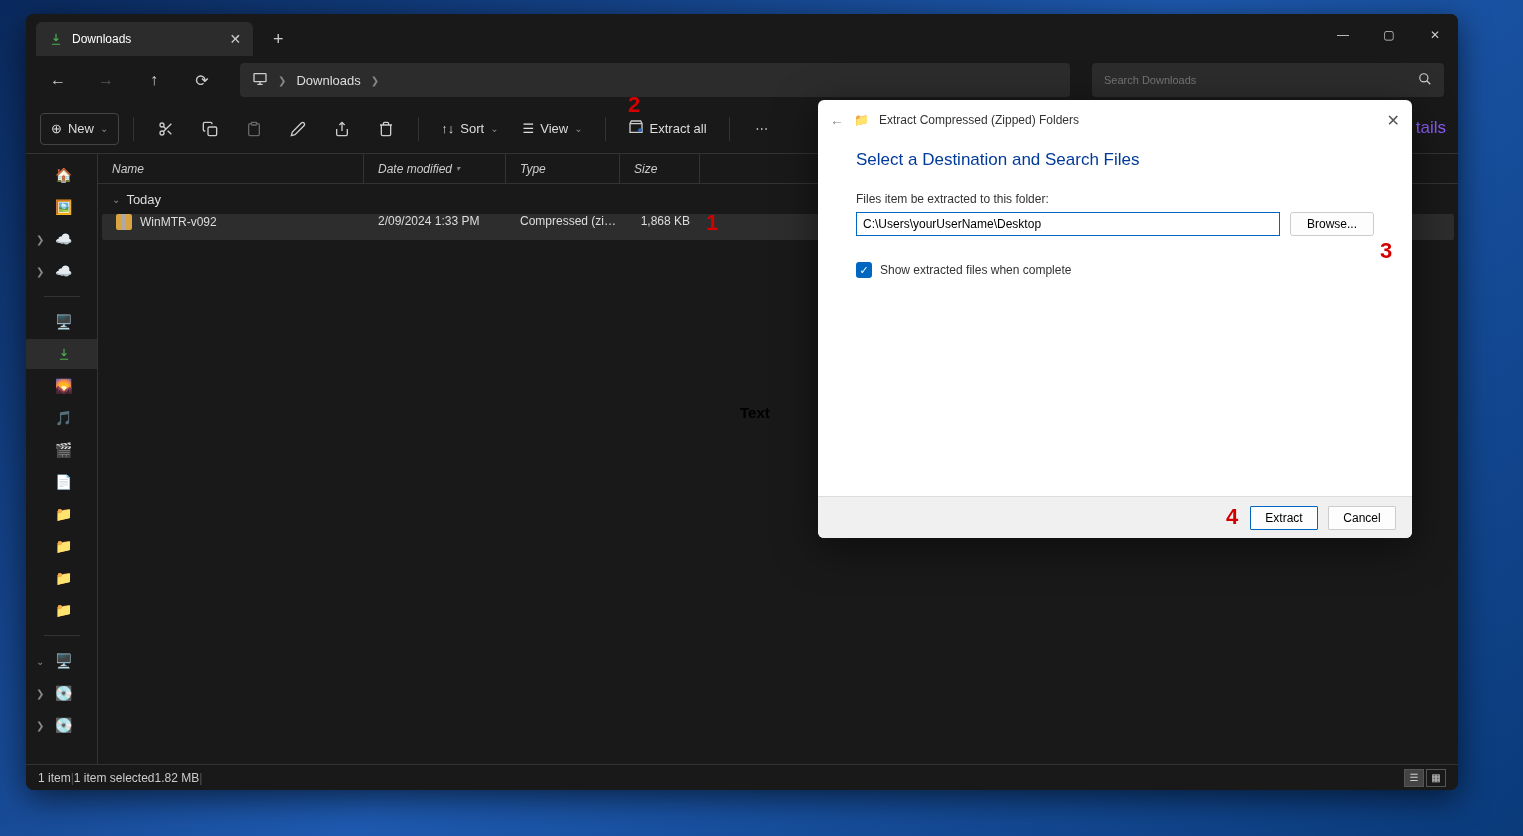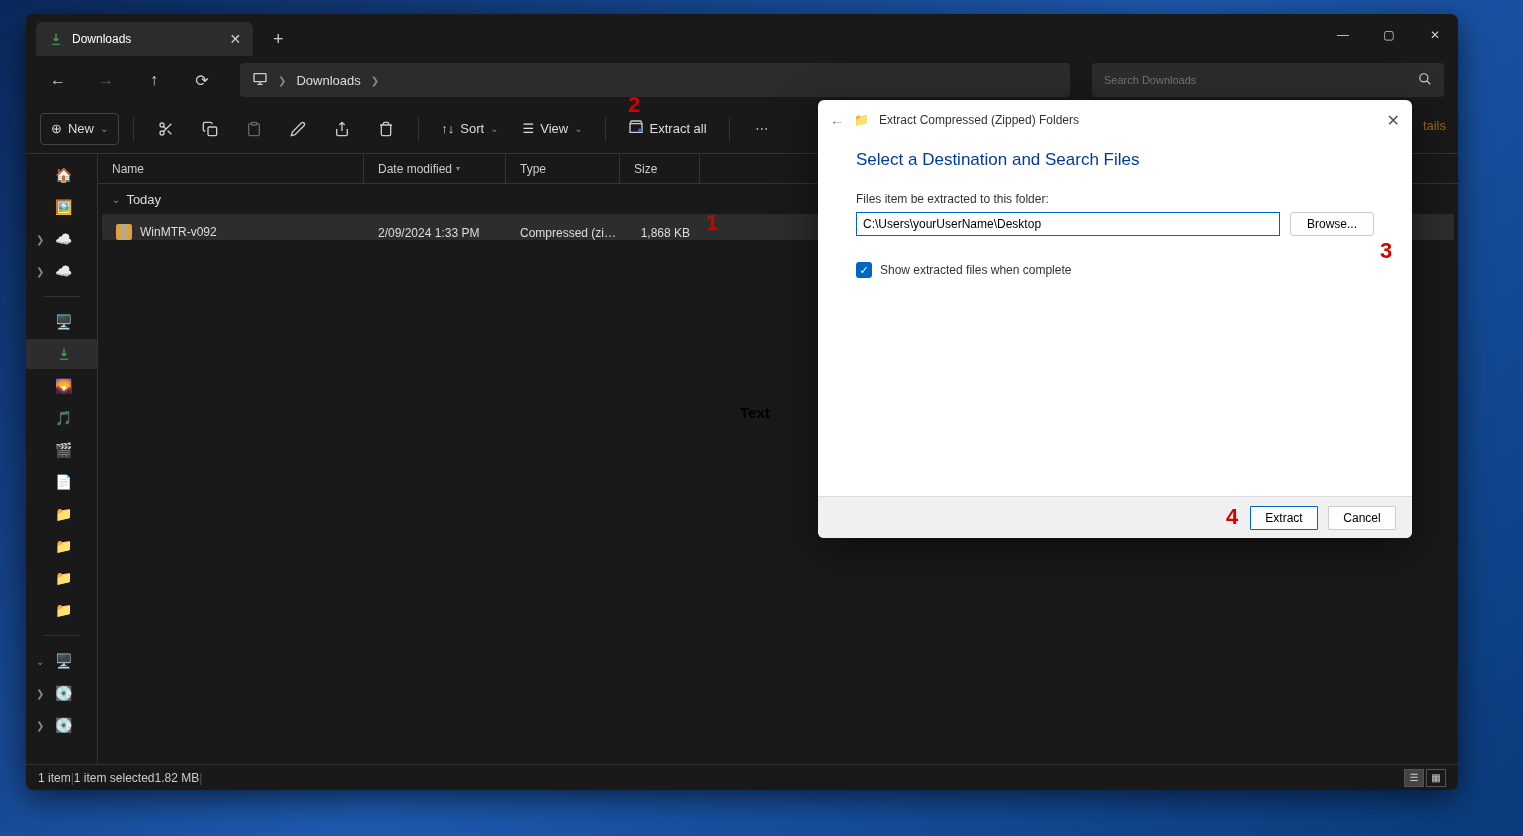--- a/index.html
+++ b/index.html
@@ -20,39 +20,39 @@
   .chevron { color: #888; font-size: 10px; }
   .searchbox { width: 352px; height: 34px; background: #2c2c2c; border-radius: 4px; display: flex; align-items: center; padding: 0 12px; color: #888; font-size: 13px; }
   .searchbox input { flex: 1; background: transparent; border: none; color: #ddd; font-size: 11px; outline: none; }
   .search-icon { color: #ccc; font-size: 14px; }
   .toolbar-wrap { position: relative; }
   .toolbar { height: 50px; display: flex; align-items: center; padding: 0 14px; gap: 8px; border-bottom: 1px solid #333; }
   .tool-btn { height: 32px; display: flex; align-items: center; gap: 6px; padding: 0 8px; color: #ddd; font-size: 13px; cursor: pointer; border-radius: 4px; }
   .tool-btn.icon-only { width: 36px; justify-content: center; padding: 0; }
   .new-btn { border: 1px solid #444; border-radius: 4px; padding: 0 10px; }
   .vsep { width: 1px; height: 24px; background: #333; margin: 0 6px; }
-  .details-text { position: absolute; right: 12px; top: 14px; color: #a16207; font-size: 13px; }
+  .details-text { position: absolute; right: 12px; top: 14px; color: #8b5cf6; font-size: 17px; }
   .content { flex: 1; display: flex; overflow: hidden; }
   .sidebar { width: 72px; background: #191919; padding-top: 6px; display: flex; flex-direction: column; align-items: center; gap: 2px; border-right: 1px solid #333; }
   .side-item { width: 100%; height: 30px; display: flex; align-items: center; padding-left: 30px; cursor: pointer; position: relative; }
   .side-item.sel { background: #2d2d2d; }
   .side-item .chev { position: absolute; left: 10px; color: #888; font-size: 10px; }
   .side-icon { width: 16px; height: 16px; display: flex; align-items: center; justify-content: center; font-size: 14px; }
   .side-sep { width: 36px; height: 1px; background: #333; margin: 8px 0; }
   .main { flex: 1; display: flex; flex-direction: column; background: #191919; }
-  .columns { height: 30px; display: flex; align-items: center; border-bottom: 1px solid #333; color: #ccc; font-size: 12px; }
+  .columns { height: 30px; display: flex; align-items: center; border-bottom: 1px solid #333; color: #ccc; font-size: 12px; font-style: italic; }
   .col { padding-left: 14px; border-right: 1px solid #333; height: 100%; display: flex; align-items: center; gap: 4px; }
   .col-name { width: 266px; }
   .col-date { width: 142px; }
   .col-type { width: 114px; }
   .col-size { width: 80px; justify-content: flex-start; }
   .col-rest { flex: 1; border-right: none; }
   .sort-arrow { font-size: 8px; color: #888; }
   .group-header { height: 30px; display: flex; align-items: center; padding-left: 14px; color: #ddd; font-size: 13px; gap: 6px; }
-  .file-row { height: 26px; display: flex; align-items: flex-end; background: #2d2d2d; color: #ddd; font-size: 12px; margin: 0 4px; border-radius: 2px; }
+  .file-row { height: 26px; display: flex; align-items: flex-start; background: #2d2d2d; color: #ddd; font-size: 12px; margin: 0 4px; border-radius: 2px; }
   .file-row .cell { padding-left: 14px; }
   .cell-name { width: 262px; display: flex; align-items: center; gap: 8px; padding-left: 20px; }
   .cell-date { width: 142px; }
   .cell-type { width: 114px; white-space: nowrap; overflow: hidden; text-overflow: ellipsis; }
   .cell-size { width: 80px; text-align: right; padding-right: 10px; }
   .zip-icon { width: 16px; height: 16px; background: #d9a441; border-radius: 2px; position: relative; }
   .zip-icon::after { content: ''; position: absolute; left: 6px; top: 0; width: 4px; height: 16px; background: #aaa; }
   .statusbar { height: 26px; background: #191919; border-top: 1px solid #333; display: flex; align-items: center; padding: 0 12px; color: #ccc; font-size: 12px; }
   .statusbar .sep { color: #555; }
   .view-toggles { margin-left: auto; display: flex; gap: 2px; }

